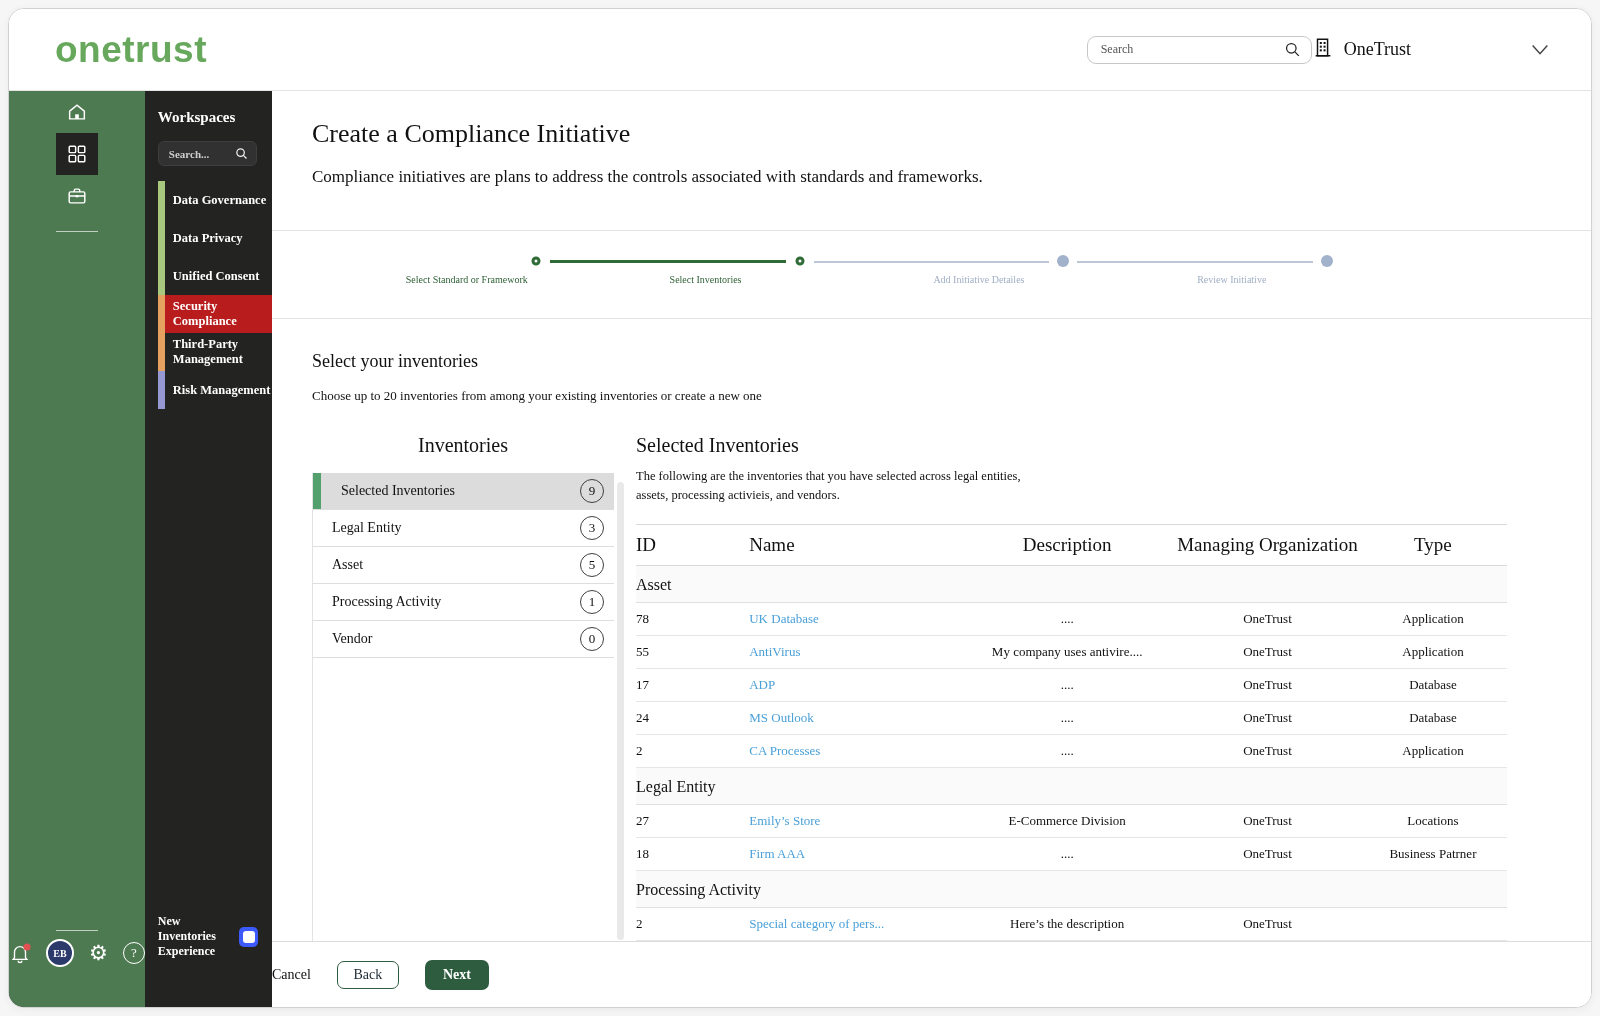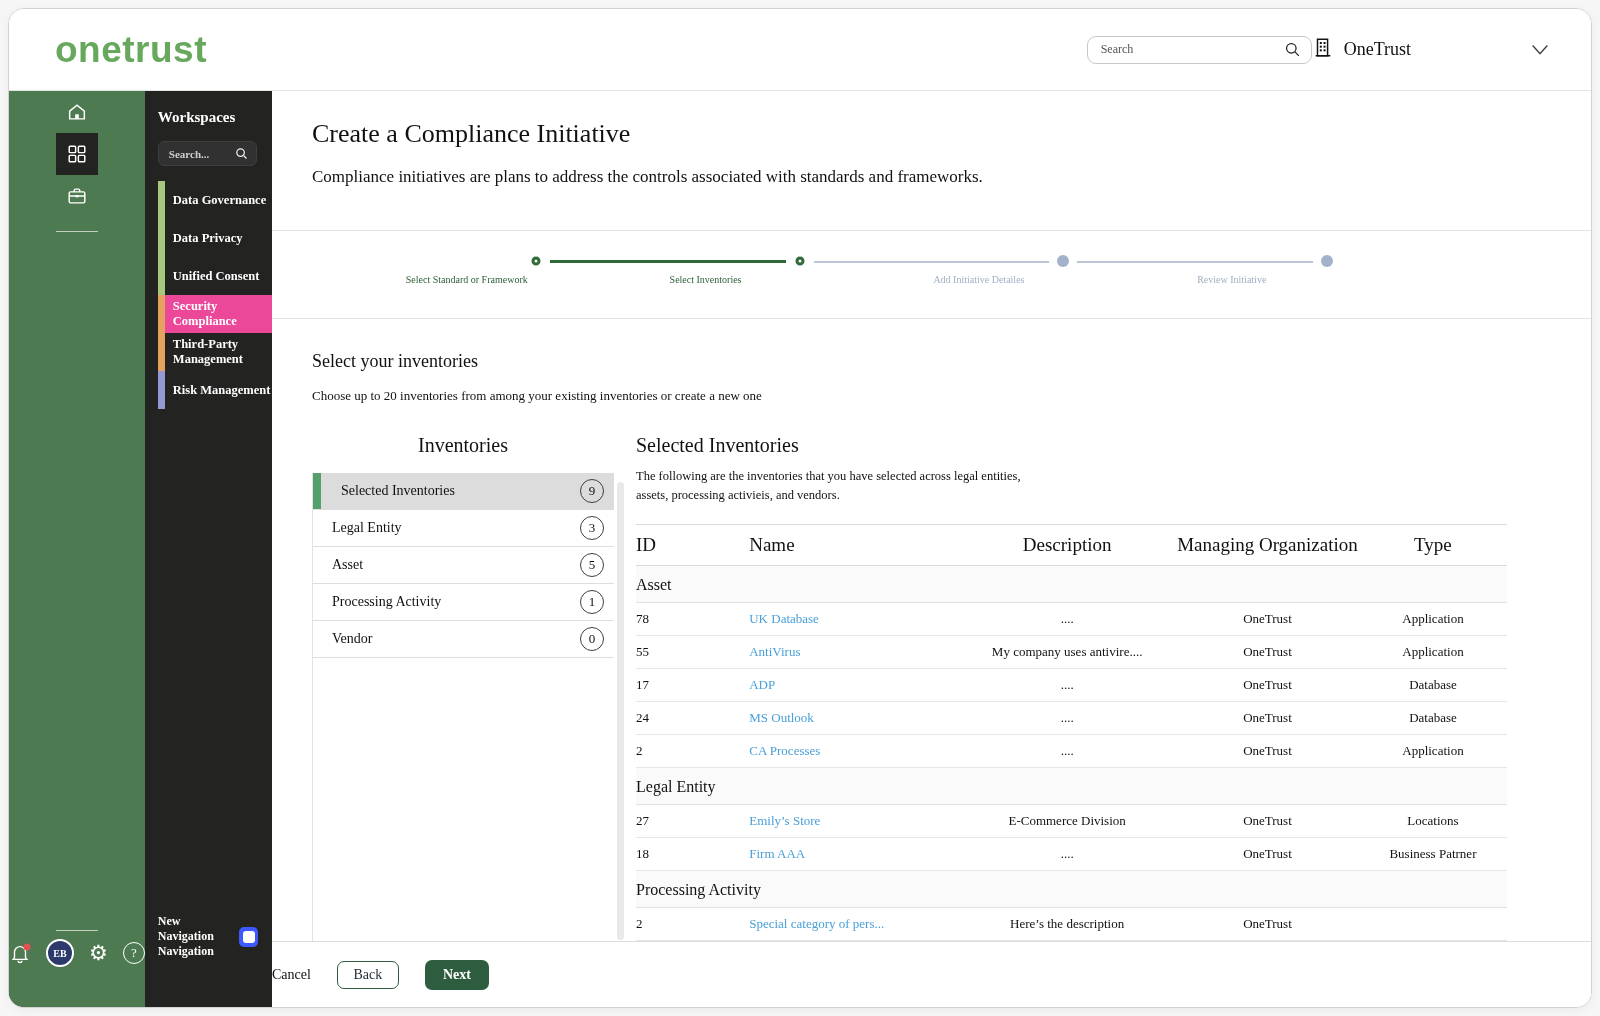--- a/index.html
+++ b/index.html
@@ -45,21 +45,21 @@
   .help { width: 22px; height: 22px; border-radius: 50%; border: 1.5px solid #fff; display: flex; align-items: center; justify-content: center; font-size: 13px; cursor:pointer; }
   .panel { flex: 1; display: flex; flex-direction: column; padding-top: 18px; }
   .ws-title { font-size: 15px; font-weight: bold; padding: 0 16px 0 13px; }
   .psearch { position: relative; margin: 15px 15px 15px 13px; }
   .psearch input { width: 100%; height: 25px; background: #313131; border: 1px solid #3e3e3e; border-radius: 6px; color: #ddd; font: bold 11px "Liberation Serif", serif; padding: 0 28px 0 10px; outline:none; }
   .psearch input::placeholder { color: #cfcfcf; }
   .psearch .mag { position: absolute; right: 8px; top: 5px; }
   .menu { margin-left: 13px; }
   .menu-item { position: relative; height: 38px; display: flex; align-items: center; padding-left: 15px; font-size: 12.5px; font-weight: bold; cursor: pointer; }
   .menu-item .strip { position: absolute; left: 0; top: 0; bottom: 0; width: 7px; }
-  .menu-item.active { background: #ec4899; }
+  .menu-item.active { background: #b91c1c; }
   .toggle-row { margin-top: auto; margin-bottom: 48px; display: flex; align-items: center; justify-content: space-between; padding: 0 14px 0 13px; }
   .toggle-label { font-size: 12px; font-weight: bold; }
   .toggle { width: 34px; height: 20px; background: #3d5afe; border-radius: 5px; position: relative; cursor: pointer; display:flex; align-items:center; }
   .toggle .tick { color: #fff; font-size: 12px; font-weight: bold; margin-left: 4px; font-family:"DejaVu Sans",sans-serif; }
   .toggle .knob { position: absolute; right: 3px; top: 4px; width: 12px; height: 12px; background: #fff; border-radius: 3px; }
   
   .main { flex: 1; display: flex; flex-direction: column; position: relative; min-width: 0; background: #fff; }
   .title-block { flex: 0 0 140px; padding: 28px 40px 0; border-bottom: 1px solid #e3e3e3; }
   .page-title { font-size: 26px; font-weight: normal; margin-bottom: 18px; }
   .page-subtitle { font-size: 17px; }
@@ -218,21 +218,21 @@
             <div class="menu-item">
               <span class="strip" style="background: rgb(229, 161, 96);"></span>
               <span>Third-Party Management</span>
             </div>
             <div class="menu-item">
               <span class="strip" style="background: rgb(149, 152, 210);"></span>
               <span>Risk Management</span>
             </div>
           </div>
         <div class="toggle-row">
-          <span class="toggle-label">New Navigation Navigation</span>
+          <span class="toggle-label">New Inventories Experience</span>
           <span class="toggle">
             <span class="tick">✓</span>
             <span class="knob"></span>
           </span>
         </div>
       </div>
     </div>
 
     <div class="main">
       <div class="title-block">

